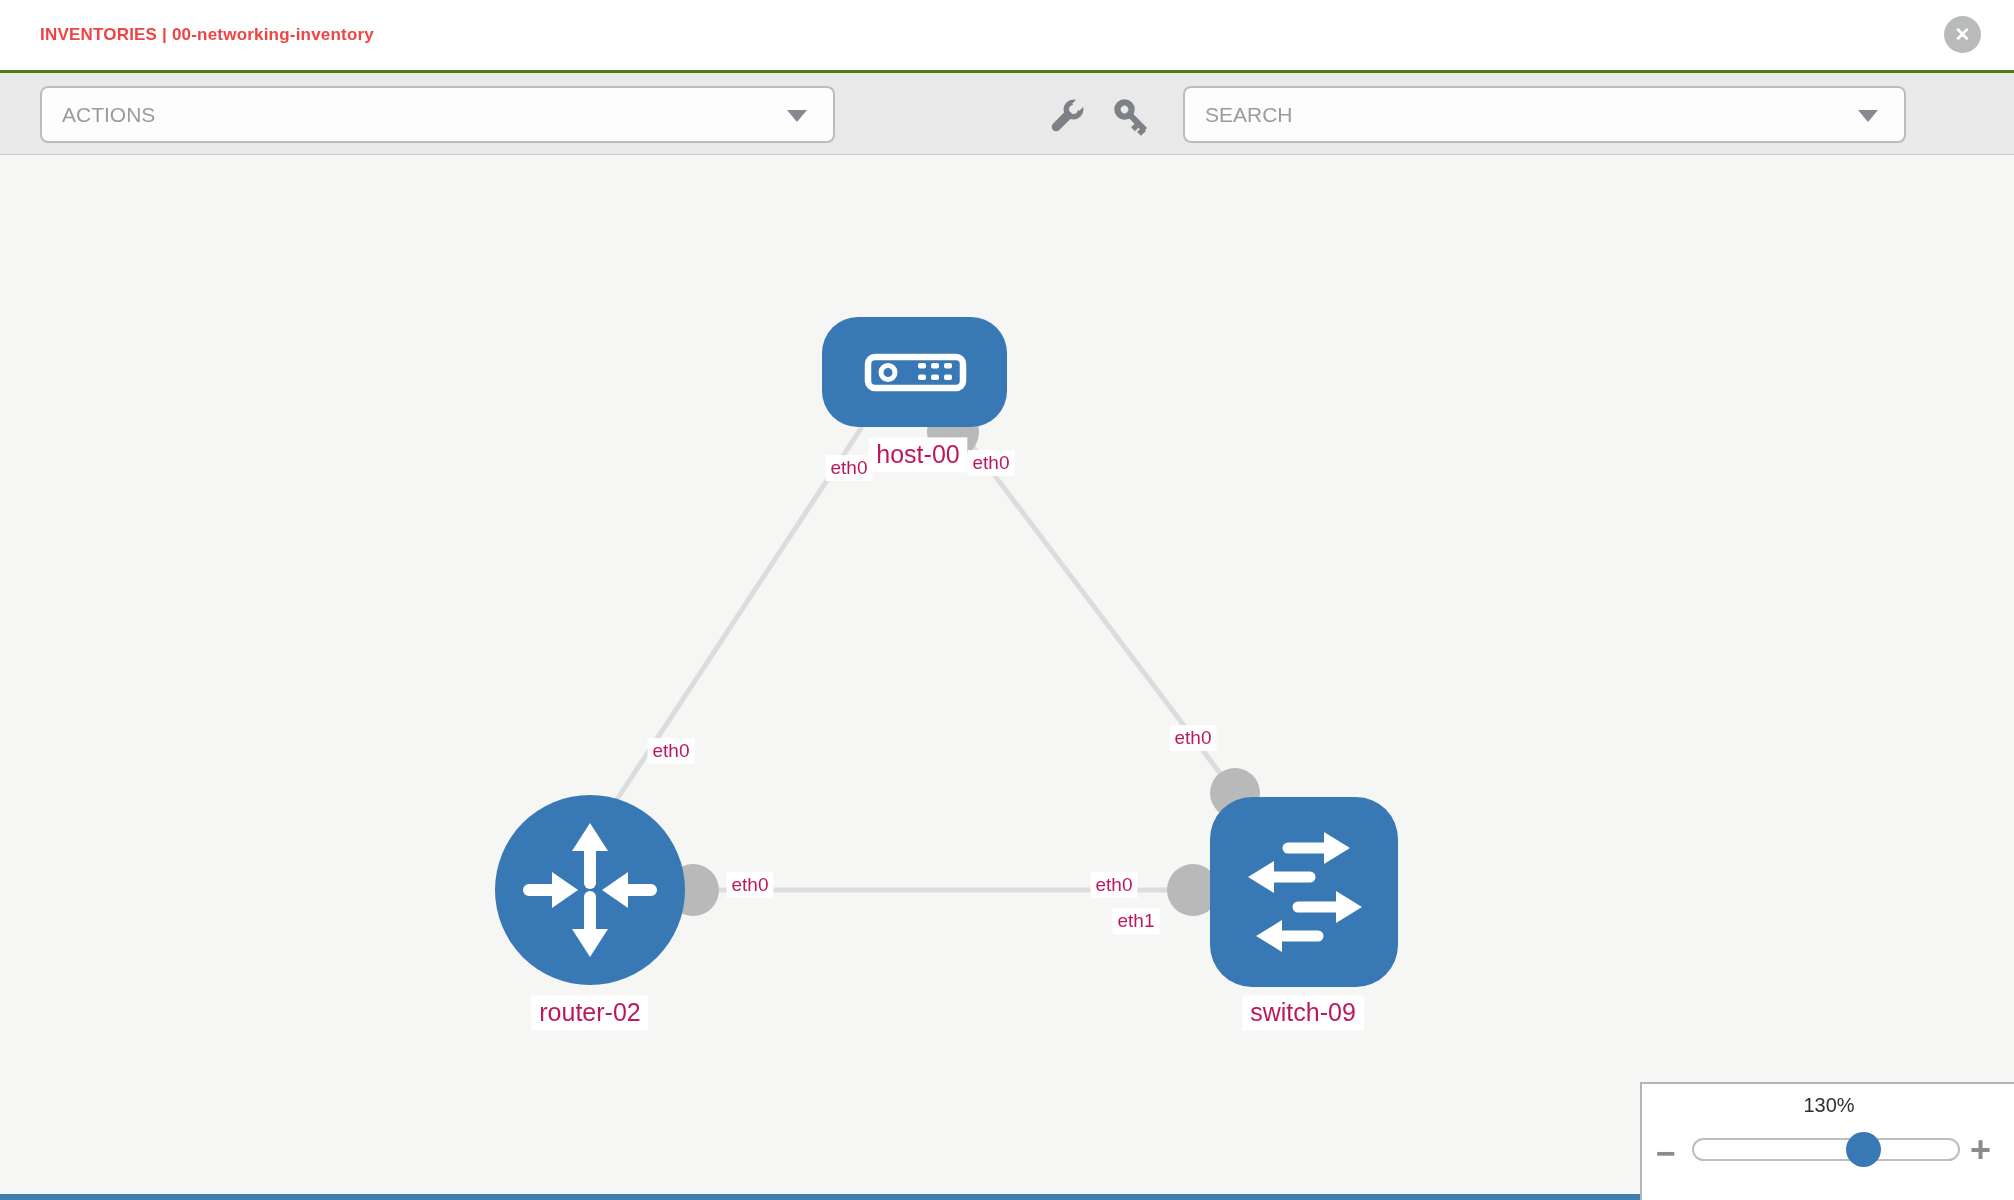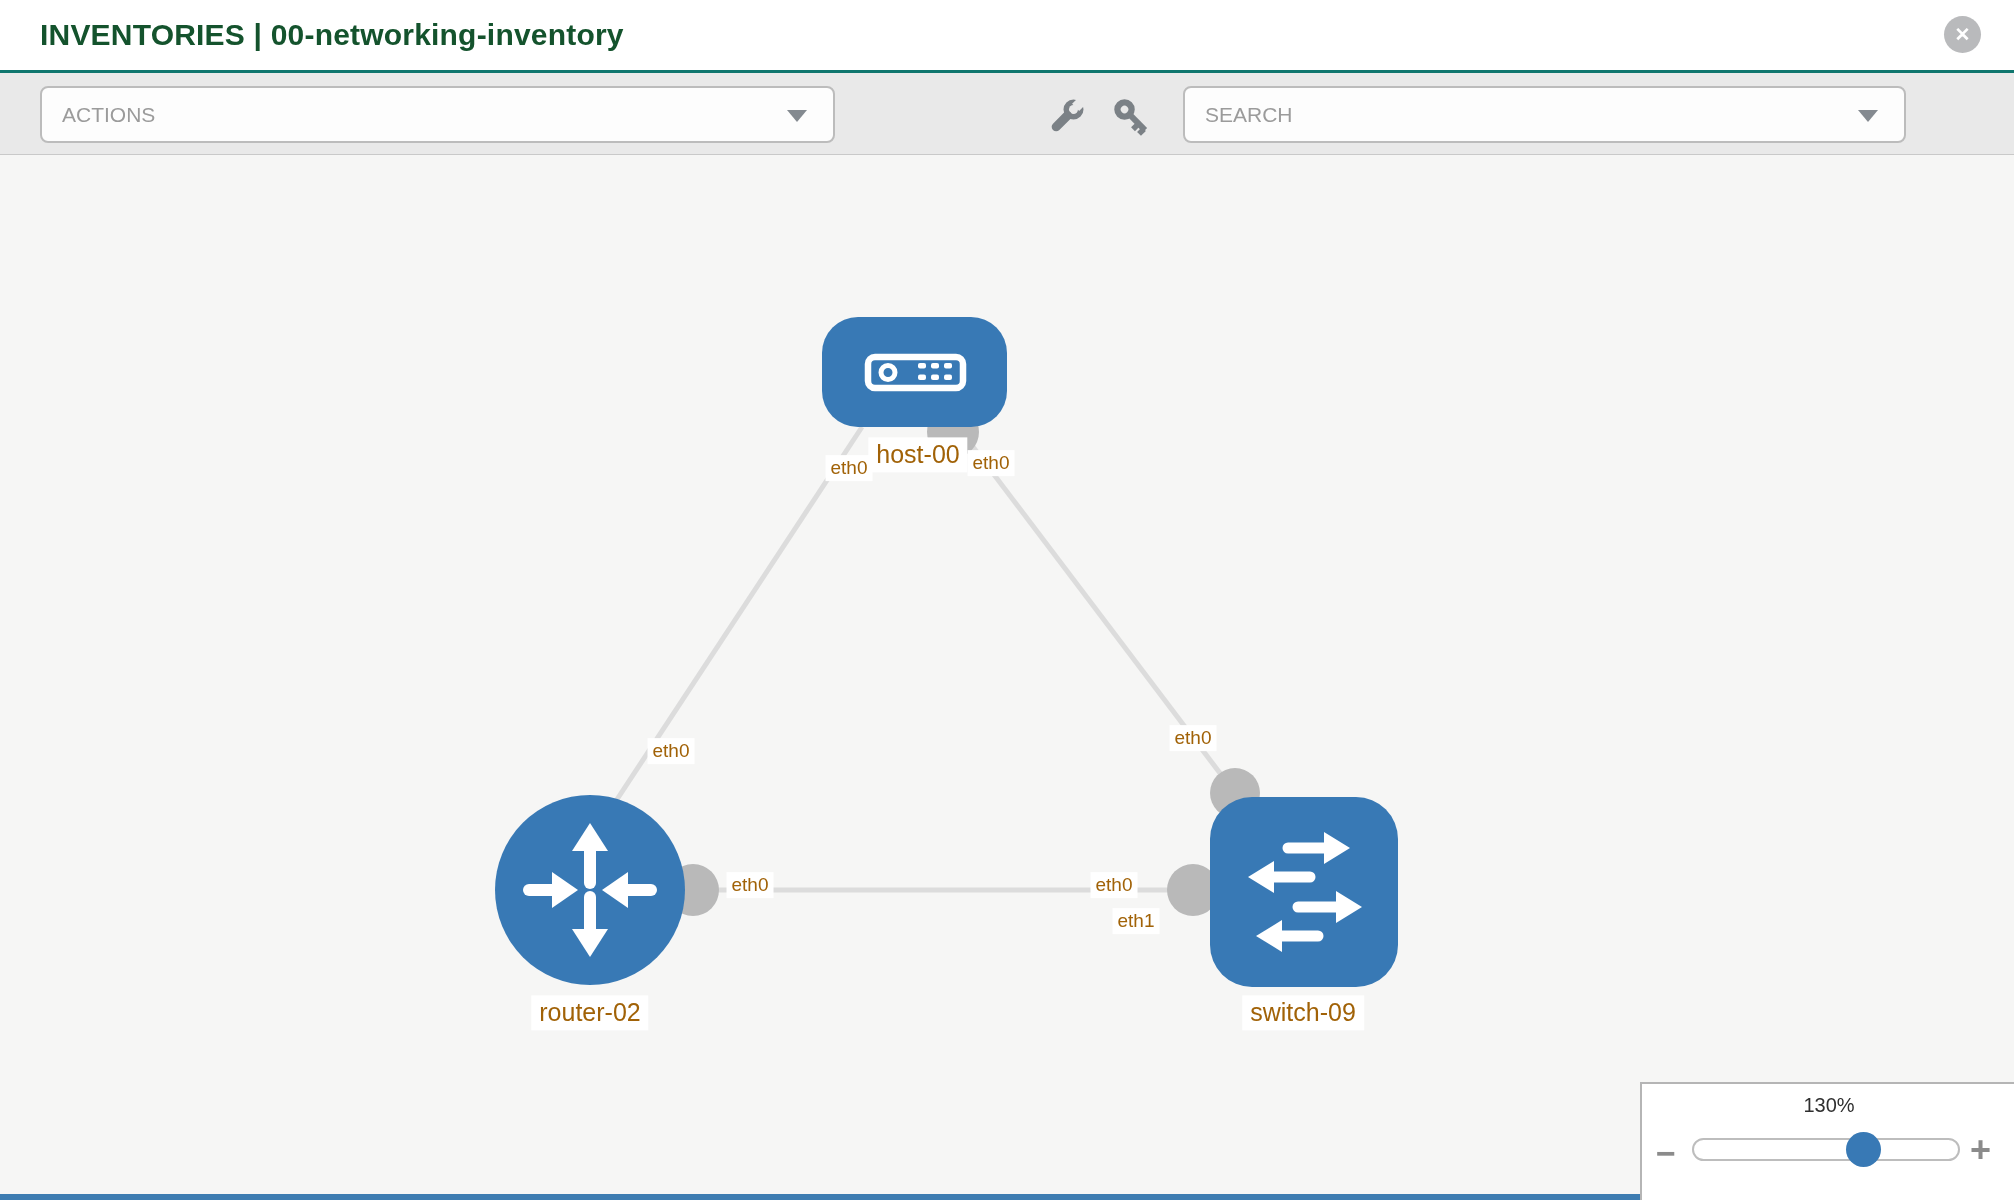--- a/index.html
+++ b/index.html
@@ -4,30 +4,30 @@
 <style>
   * { box-sizing: border-box; }
   html,body { margin:0; padding:0; }
   body {
     width:2014px; height:1200px; overflow:hidden;
     font-family:"Liberation Sans", sans-serif;
     background:#ffffff;
   }
   
   .header { position:relative; height:70px; background:#fff; display:flex; align-items:center; padding:0 40px; }
-  .page-title { margin:0; font-size:30px; font-weight:700; color:#14532d; letter-spacing:.2px; }
+  .page-title { margin:0; font-size:17px; font-weight:700; color:#ef4444; letter-spacing:.2px; }
   .close-btn {
     position:absolute; right:33px; top:16px; width:37px; height:37px; border:none; padding:0;
     border-radius:50%; background:#b9babc; color:#fff; font-size:19px; font-weight:bold;
     display:flex; align-items:center; justify-content:center; cursor:pointer; line-height:1;
   }
   
   .toolbar {
     position:relative; height:85px; background:#e9e9e9;
-    border-top:3px solid #0f766e; border-bottom:1px solid #c9c9c9;
+    border-top:3px solid #4d7c0f; border-bottom:1px solid #c9c9c9;
   }
   .select {
     position:absolute; top:13px; height:57px; background:#fdfdfd;
     border:2px solid #bcbcbc; border-radius:8px;
     display:flex; align-items:center; padding:0 20px;
     color:#9b9b9b; font-size:21px; cursor:pointer;
   }
   .select .caret {
     position:absolute; right:26px; top:50%; margin-top:-5px;
     width:0; height:0; border-left:10px solid transparent; border-right:10px solid transparent;
@@ -36,21 +36,21 @@
   .actions-select { left:40px;  width:795px; }
   .search-select  { left:1183px; width:723px; }
   .tool-icon { position:absolute; top:22px; width:46px; height:46px; cursor:pointer; }
   .tool-icon.wrench { left:1042px; }
   .tool-icon.key    { left:1110px; }
   
   .canvas { position:relative; height:1045px; background:#f6f6f5; overflow:hidden; }
   .net-svg { position:absolute; left:0; top:0; }
   .chip {
     position:absolute; transform:translate(-50%,-50%);
-    background:#ffffff; color:#a16207; font-size:19px; line-height:1.25;
+    background:#ffffff; color:#be185d; font-size:19px; line-height:1.25;
     padding:1px 5px; white-space:nowrap; z-index:2;
   }
   .chip.under { z-index:1; }
   .chip.over  { z-index:2;margin-top:36px; }
   .node-label { font-size:25px; padding:2px 8px; z-index:3; }
   
   .zoom-panel {
     position:absolute; left:1640px; top:927px; width:395px; height:140px;
     background:#ffffff; border:2px solid #b5b5b5; z-index:5;
   }

